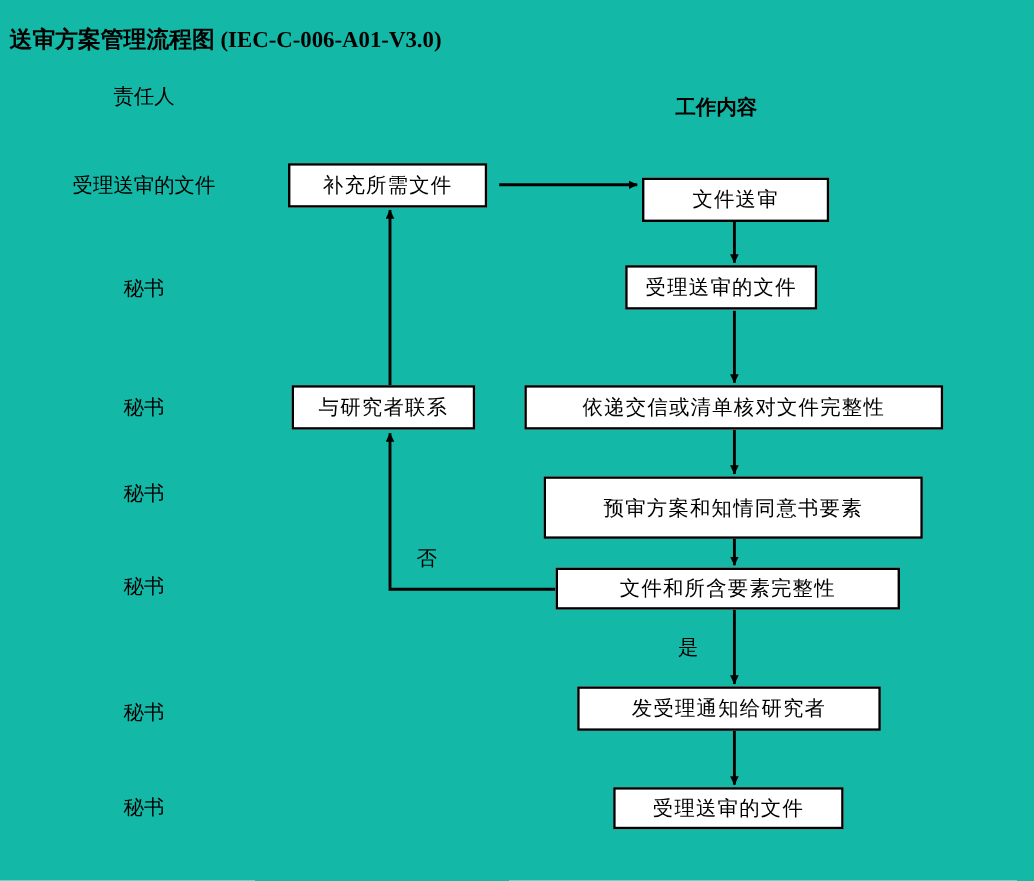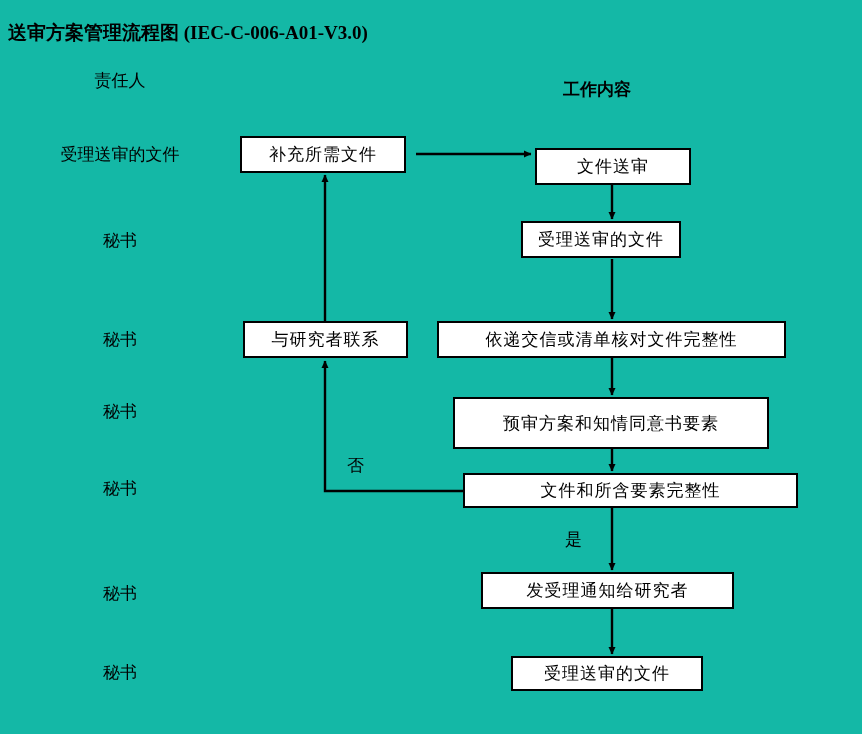--- a/index.html
+++ b/index.html
@@ -111,23 +111,23 @@
     <line x1="612" y1="609" x2="612" y2="654" stroke="#000000" stroke-width="2.4" marker-end="url(#arrow)"></line>
 
     <path d="M463,491 L325,491 L325,361" fill="none" stroke="#000000" stroke-width="2.4" marker-end="url(#arrow)"></path>
 
     <path d="M325,321 L325,175" fill="none" stroke="#000000" stroke-width="2.4" marker-end="url(#arrow)"></path>
   </svg>
 
   <div class="node" style="left:240px; top:136px; width:166px; height:37px;">补充所需文件</div>
   <div class="node" style="left:535px; top:148px; width:156px; height:37px;">文件送审</div>
   <div class="node" style="left:521px; top:221px; width:160px; height:37px;">受理送审的文件</div>
-  <div class="node" style="left:243px; top:321px; width:165px; height:37px;">与研究者联系</div>
+  <div class="node" style="left:243px; top:321px; width:153px; height:37px;">与研究者联系</div>
   <div class="node" style="left:437px; top:321px; width:349px; height:37px;">依递交信或清单核对文件完整性</div>
   <div class="node" style="left:453px; top:397px; width:316px; height:52px;">预审方案和知情同意书要素</div>
-  <div class="node" style="left:463px; top:473px; width:335px; height:35px;">文件和所含要素完整性</div>
+  <div class="node" style="left:463px; top:473px; width:287px; height:35px;">文件和所含要素完整性</div>
   <div class="node" style="left:481px; top:572px; width:253px; height:37px;">发受理通知给研究者</div>
   <div class="node" style="left:511px; top:656px; width:192px; height:35px;">受理送审的文件</div>
 
   <div class="edge-label" style="left:347px; top:454px;">否</div>
   <div class="edge-label" style="left:565px; top:528px;">是</div>
 
 </div>
 
 </body></html>

